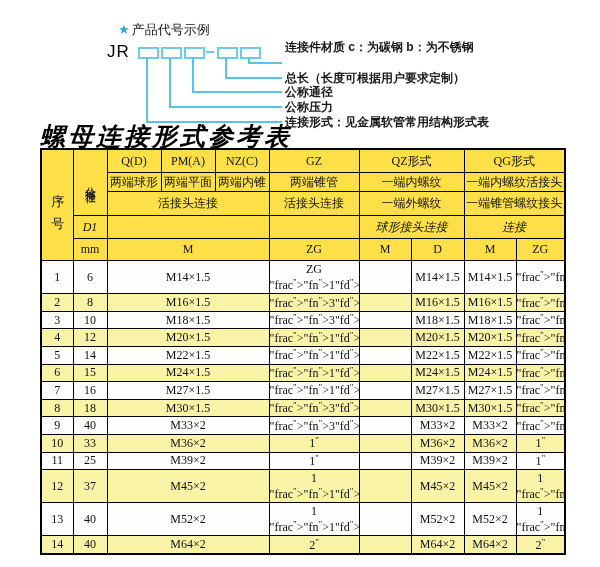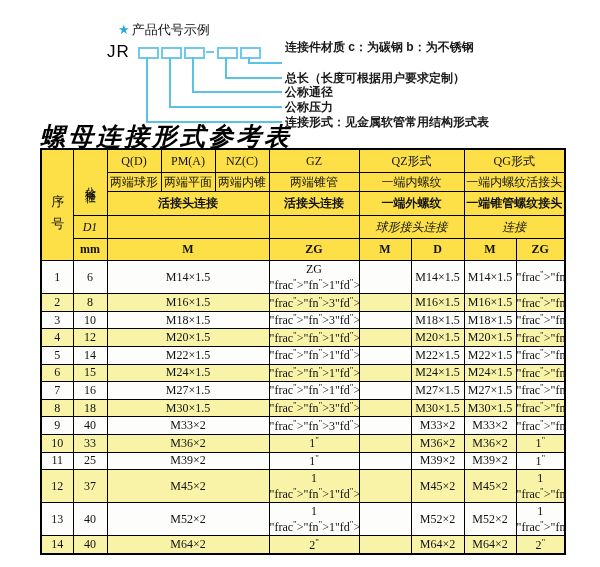--- a/index.html
+++ b/index.html
@@ -29,21 +29,21 @@
     font-family:"Liberation Serif",serif;font-size:12px;
   }
   table.main td{border:1px solid #000;text-align:center;vertical-align:middle;padding:0;overflow:hidden;}
   table.main{border:2px solid #000;}
   .hb{background:#fde047;}
   tr.odd td{background:#fdfdfb;}
   tr.even td{background:#f8f3a6;}
   .vert{writing-mode:vertical-rl;text-orientation:upright;display:inline-block;}
   .vno{letter-spacing:24px;font-size:13px;margin-top:8px;}
   .vdn{letter-spacing:2px;font-size:11px;}
-  .hrow1{height:23px;} .hrow2{height:14px;font-family:Liberation Serif, serif;} .hrow3{height:23px;font-weight:bold;} .hrow4{height:23px;font-style:italic;} .hrow5{height:21px;font-weight:bold;}
+  .hrow1{height:23px;} .hrow2{height:14px;font-family:Liberation Serif, serif;} .hrow3{height:23px;} .hrow4{height:23px;font-style:italic;} .hrow5{height:21px;}
   .in{font-size:9px;vertical-align:4px;}
 </style>
 </head>
 <body>
 
 <div>
   <div class="dg-title">
     <span class="star">★</span><span>产品代号示例</span>
   </div>
   <span class="jr">JR</span>

